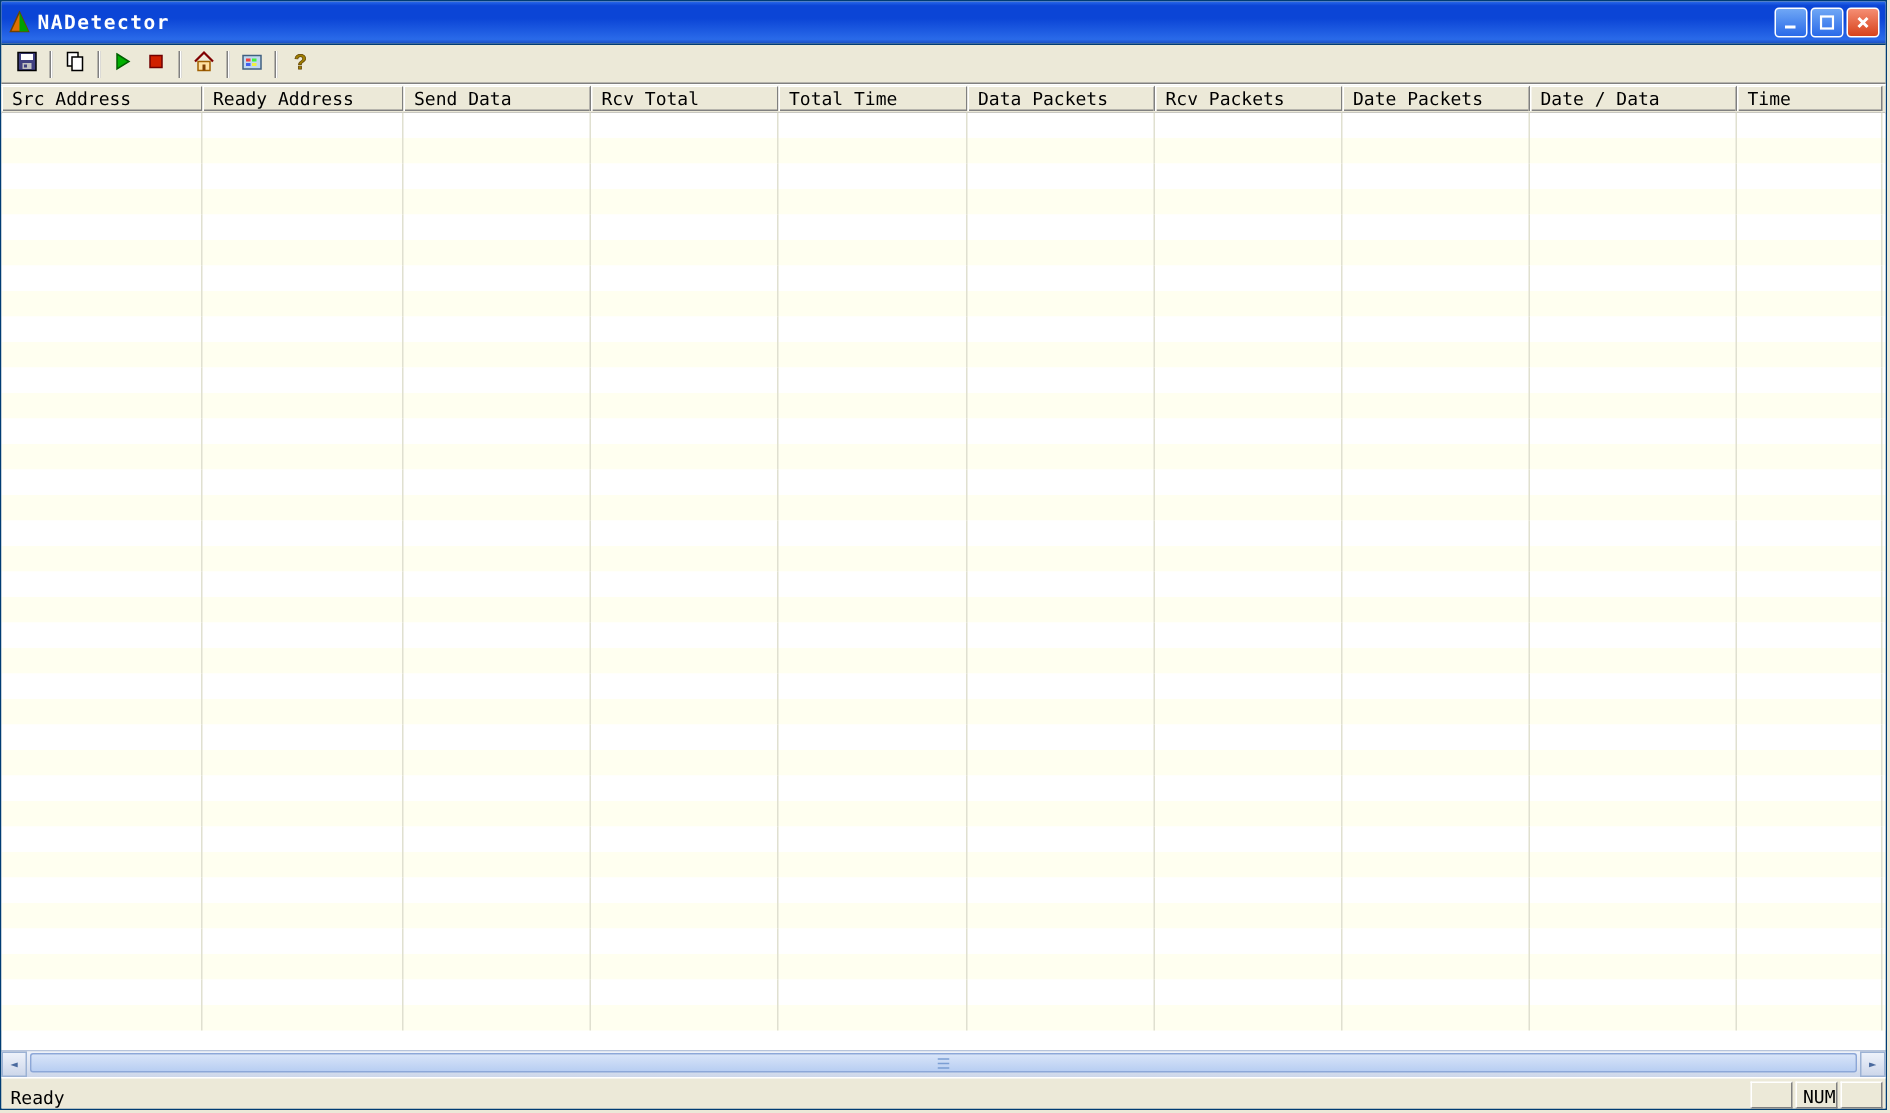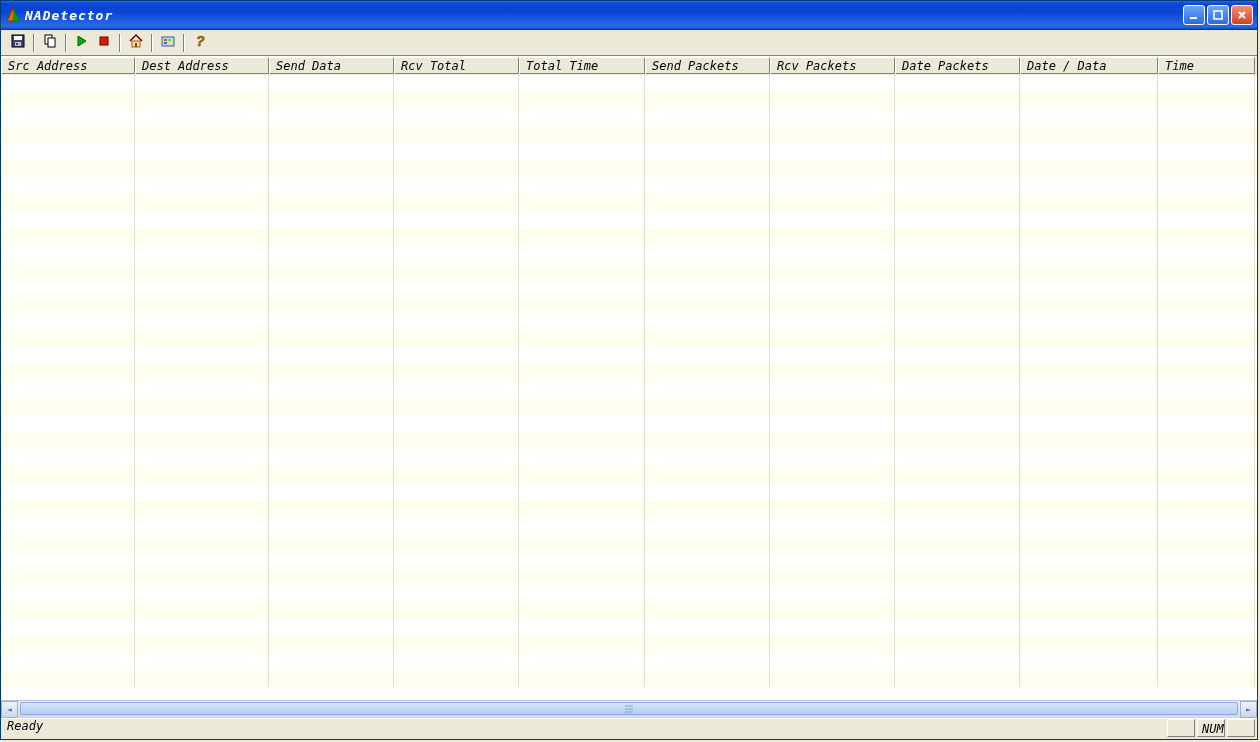--- a/index.html
+++ b/index.html
@@ -13,21 +13,20 @@
     overflow: hidden;
     color: #000;
   }
   .window {
     width: 1258px;
     height: 740px;
     border: 1px solid #003c74;
     display: flex;
     flex-direction: column;
     box-sizing: border-box;
-    font-style: italic;
   }
   .titlebar {
     height: 28px;
     background: linear-gradient(to bottom, #2a6ae9 0%, #0b45d6 10%, #0b45d6 40%, #2a6ae9 90%, #1a4ec2 100%);
     display: flex;
     align-items: center;
     color: #fff;
     font-weight: bold;
     font-size: 13px;
     padding-left: 4px;
@@ -197,21 +196,21 @@
     box-sizing: border-box;
     display: flex;
     align-items: center;
     justify-content: center;
   }
   .statusbar {
     height: 20px;
     background: #ece9d8;
     border-top: 1px solid #fff;
     display: flex;
-    align-items: flex-start;
+    align-items: flex-end;
     font-size: 12px;
   }
   .status-cell {
     height: 18px;
     line-height: 18px;
     padding: 0 4px;
     border-left: 1px solid #fff;
     border-top: 1px solid #fff;
     border-right: 1px solid #808080;
     border-bottom: 1px solid #808080;
@@ -325,25 +324,25 @@
         <svg width="16" height="16" viewBox="0 0 16 16">
           <text x="4" y="13" font-family="Arial" font-weight="bold" font-size="14" fill="#a08000" stroke="#604000" stroke-width="0.5">?</text>
         </svg>
       </span>
     </div>
   </div>
 
   <div class="list-area">
     <div class="columns-header" id="columns-header">
         <div class="col-header" style="width: 134px;">Src Address</div>
-        <div class="col-header" style="width: 134px;">Dest Address</div>
+        <div class="col-header" style="width: 134px;">Ready Address</div>
         <div class="col-header" style="width: 125px;">Send Data</div>
         <div class="col-header" style="width: 125px;">Rcv Total</div>
         <div class="col-header" style="width: 126px;">Total Time</div>
-        <div class="col-header" style="width: 125px;">Send Packets</div>
+        <div class="col-header" style="width: 125px;">Data Packets</div>
         <div class="col-header" style="width: 125px;">Rcv Packets</div>
         <div class="col-header" style="width: 125px;">Date Packets</div>
         <div class="col-header" style="width: 138px;">Date / Data</div>
         <div class="col-header" style="width: 97px;">Time</div>
       </div>
     <div class="rows-body" id="rows-body">
         <div class="data-row">
           <div class="data-cell" style="width: 134px;"></div>
           <div class="data-cell" style="width: 134px;"></div>
           <div class="data-cell" style="width: 125px;"></div>

